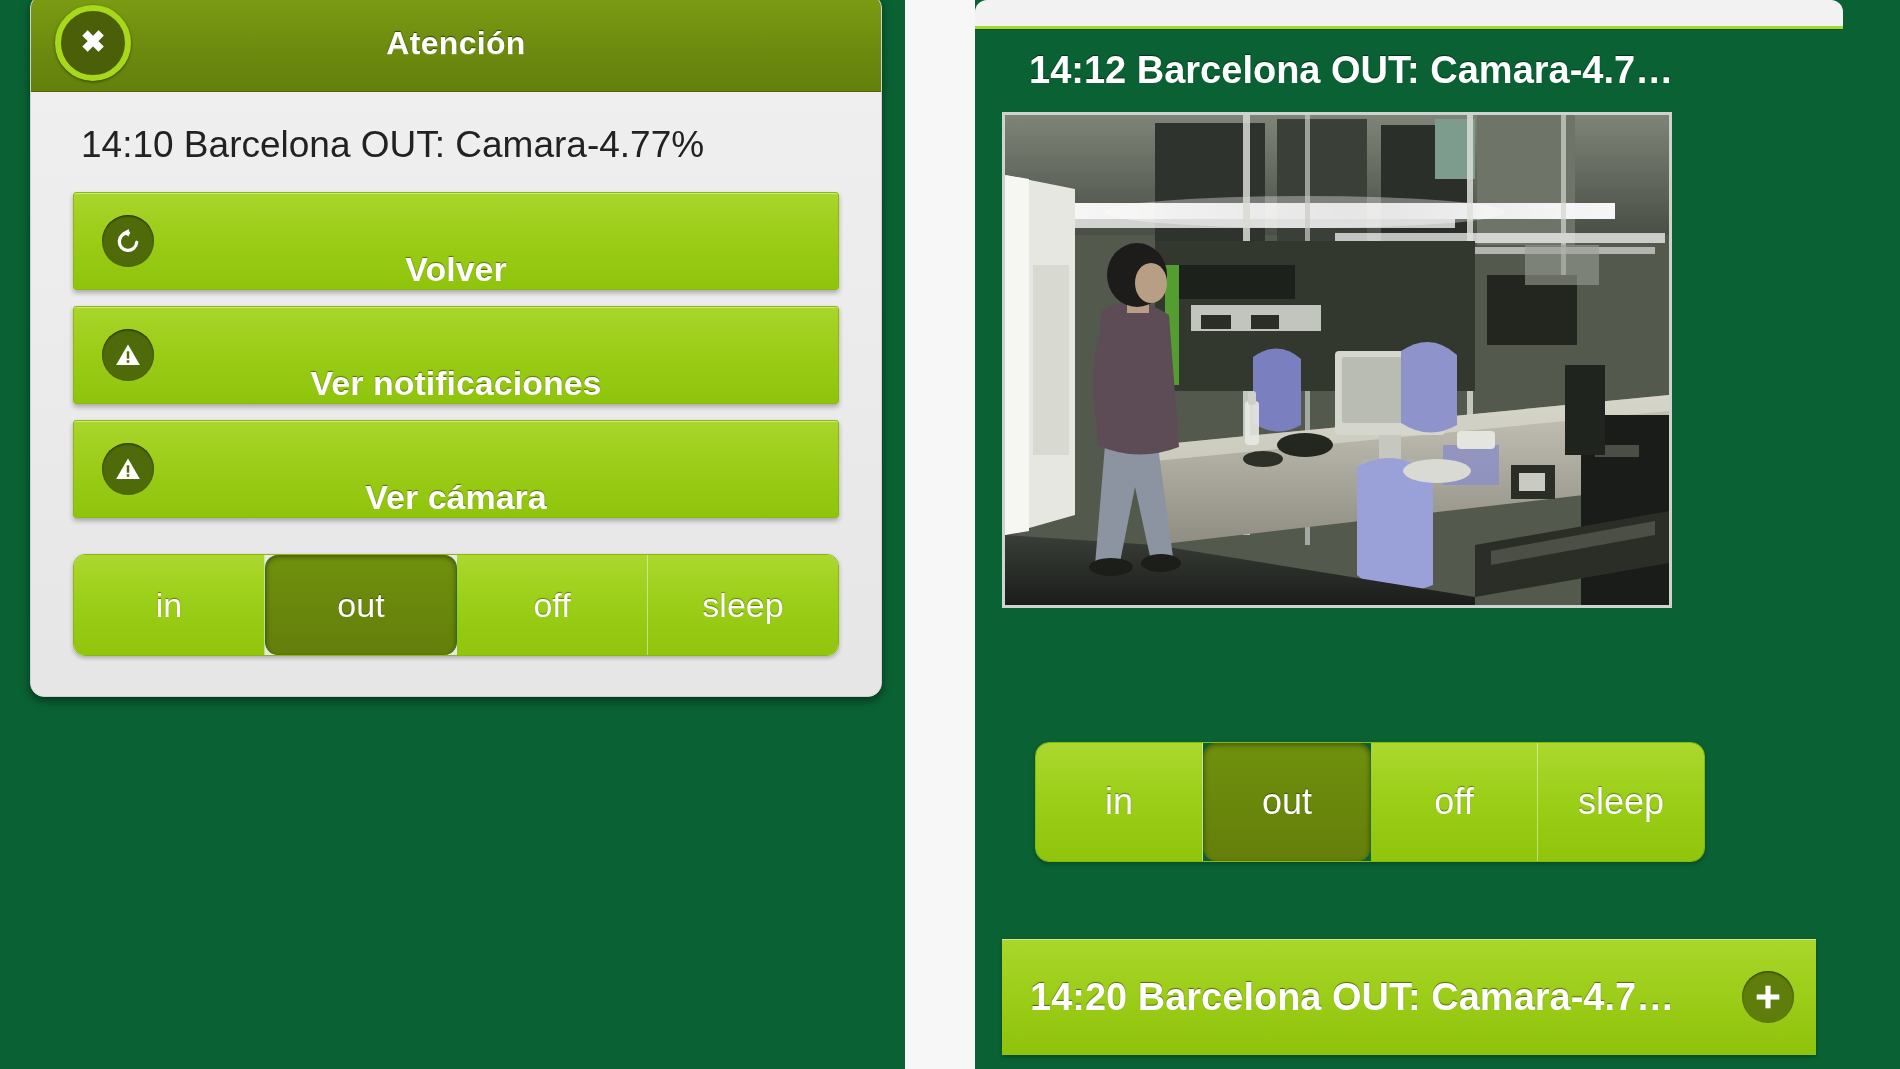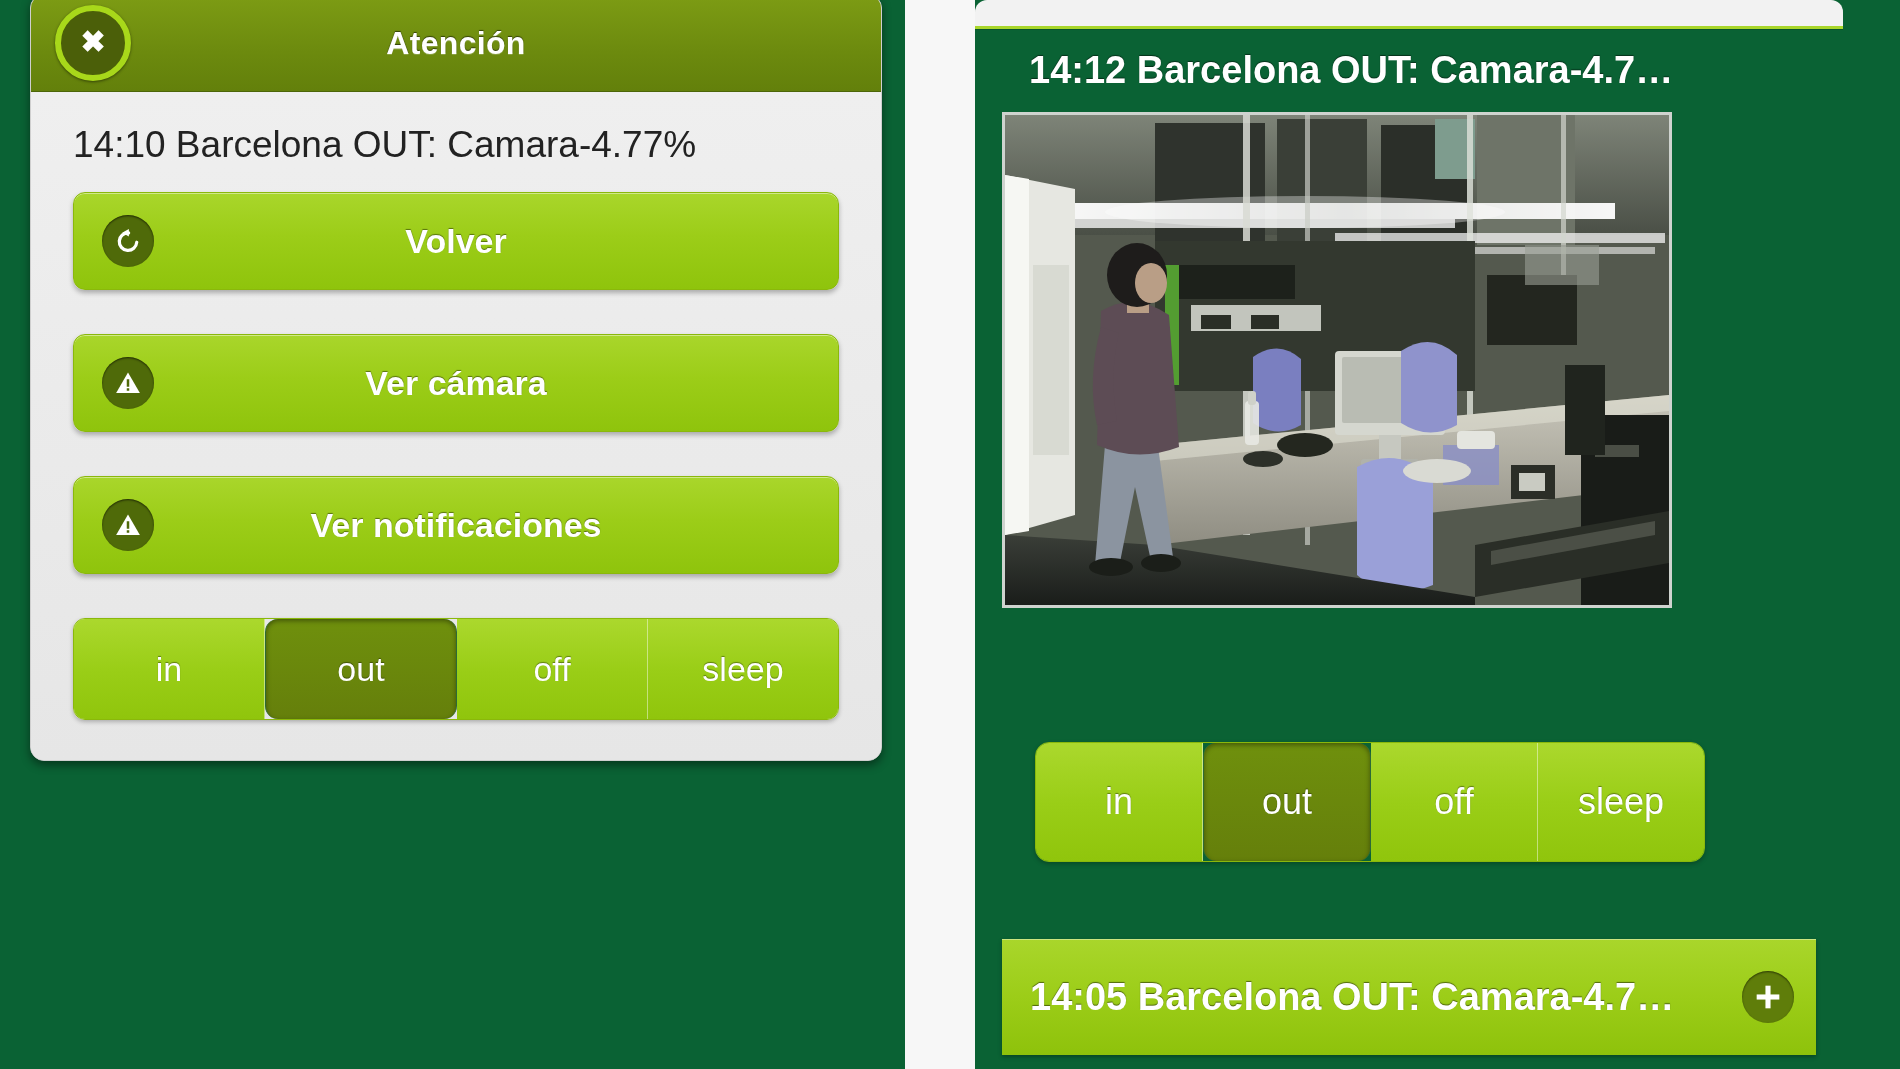--- a/index.html
+++ b/index.html
@@ -46,29 +46,29 @@
   }
   #close-button .glyph{
     color:#fff;font-size:30px;font-weight:bold;line-height:1;
     margin-top:-2px;
   }
   #dialog-body{
     padding:28px 34px 40px 34px;
     background:linear-gradient(180deg,#efefef 0%,#e6e6e6 100%);
   }
   #alert-text{
-    font-size:37px;color:#222;margin:4px 0 26px 8px;
+    font-size:37px;color:#222;margin:4px 0 26px 16px;
     white-space:nowrap;
   }
   .action-btn{
     position:relative;
-    display:flex;align-items:center;
+    display:flex;align-items:flex-end;
     height:96px;
-    margin:0 8px 44px 8px;
-    border-radius:12px;
+    margin:0 8px 16px 8px;
+    border-radius:3px;
     background:linear-gradient(180deg,#a9d62b 0%,#9ccd18 45%,#8fc40c 100%);
     box-shadow:0 3px 5px rgba(0,0,0,.28), inset 0 1px 0 rgba(255,255,255,.45);
     border:1px solid #8ab80b;
     cursor:pointer;
   }
   .action-btn .btn-icon{
     position:absolute;left:28px;top:50%;transform:translateY(-50%);
     width:52px;height:52px;border-radius:50%;
     background:#4f6a09;
     box-shadow:inset 0 1px 2px rgba(0,0,0,.6);
@@ -205,32 +205,32 @@
       </div>
 
       <div class="action-btn">
         <span class="btn-icon">
           <svg width="30" height="30" viewBox="0 0 24 24">
             <path d="M12 3.5 L21.5 20 L2.5 20 Z" fill="#ffffff"></path>
             <rect x="11" y="9" width="2" height="6" fill="#4f6a09"></rect>
             <rect x="11" y="16.2" width="2" height="2" fill="#4f6a09"></rect>
           </svg>
         </span>
-        <span class="btn-label">Ver cámara</span>
+        <span class="btn-label">Ver notificaciones</span>
       </div>
 
       <div class="action-btn">
         <span class="btn-icon">
           <svg width="30" height="30" viewBox="0 0 24 24">
             <path d="M12 3.5 L21.5 20 L2.5 20 Z" fill="#ffffff"></path>
             <rect x="11" y="9" width="2" height="6" fill="#4f6a09"></rect>
             <rect x="11" y="16.2" width="2" height="2" fill="#4f6a09"></rect>
           </svg>
         </span>
-        <span class="btn-label">Ver notificaciones</span>
+        <span class="btn-label">Ver cámara</span>
       </div>
 
       <div class="segmented">
         <div class="seg">in</div>
         <div class="seg selected">out</div>
         <div class="seg">off</div>
         <div class="seg">sleep</div>
       </div>
 
     </div>
@@ -357,21 +357,21 @@
   <div id="right-segmented">
     <div class="segmented">
       <div class="seg">in</div>
       <div class="seg selected">out</div>
       <div class="seg">off</div>
       <div class="seg">sleep</div>
     </div>
   </div>
 
   <div id="right-footer">
-    <div id="right-footer-title">14:05 Barcelona OUT: Camara-4.7…</div>
+    <div id="right-footer-title">14:20 Barcelona OUT: Camara-4.7…</div>
     <div id="plus-button">
       <svg width="34" height="34" viewBox="0 0 24 24">
         <rect x="10.2" y="4" width="3.6" height="16" fill="#ffffff"></rect>
         <rect x="4" y="10.2" width="16" height="3.6" fill="#ffffff"></rect>
       </svg>
     </div>
   </div>
 
 </div>
 

